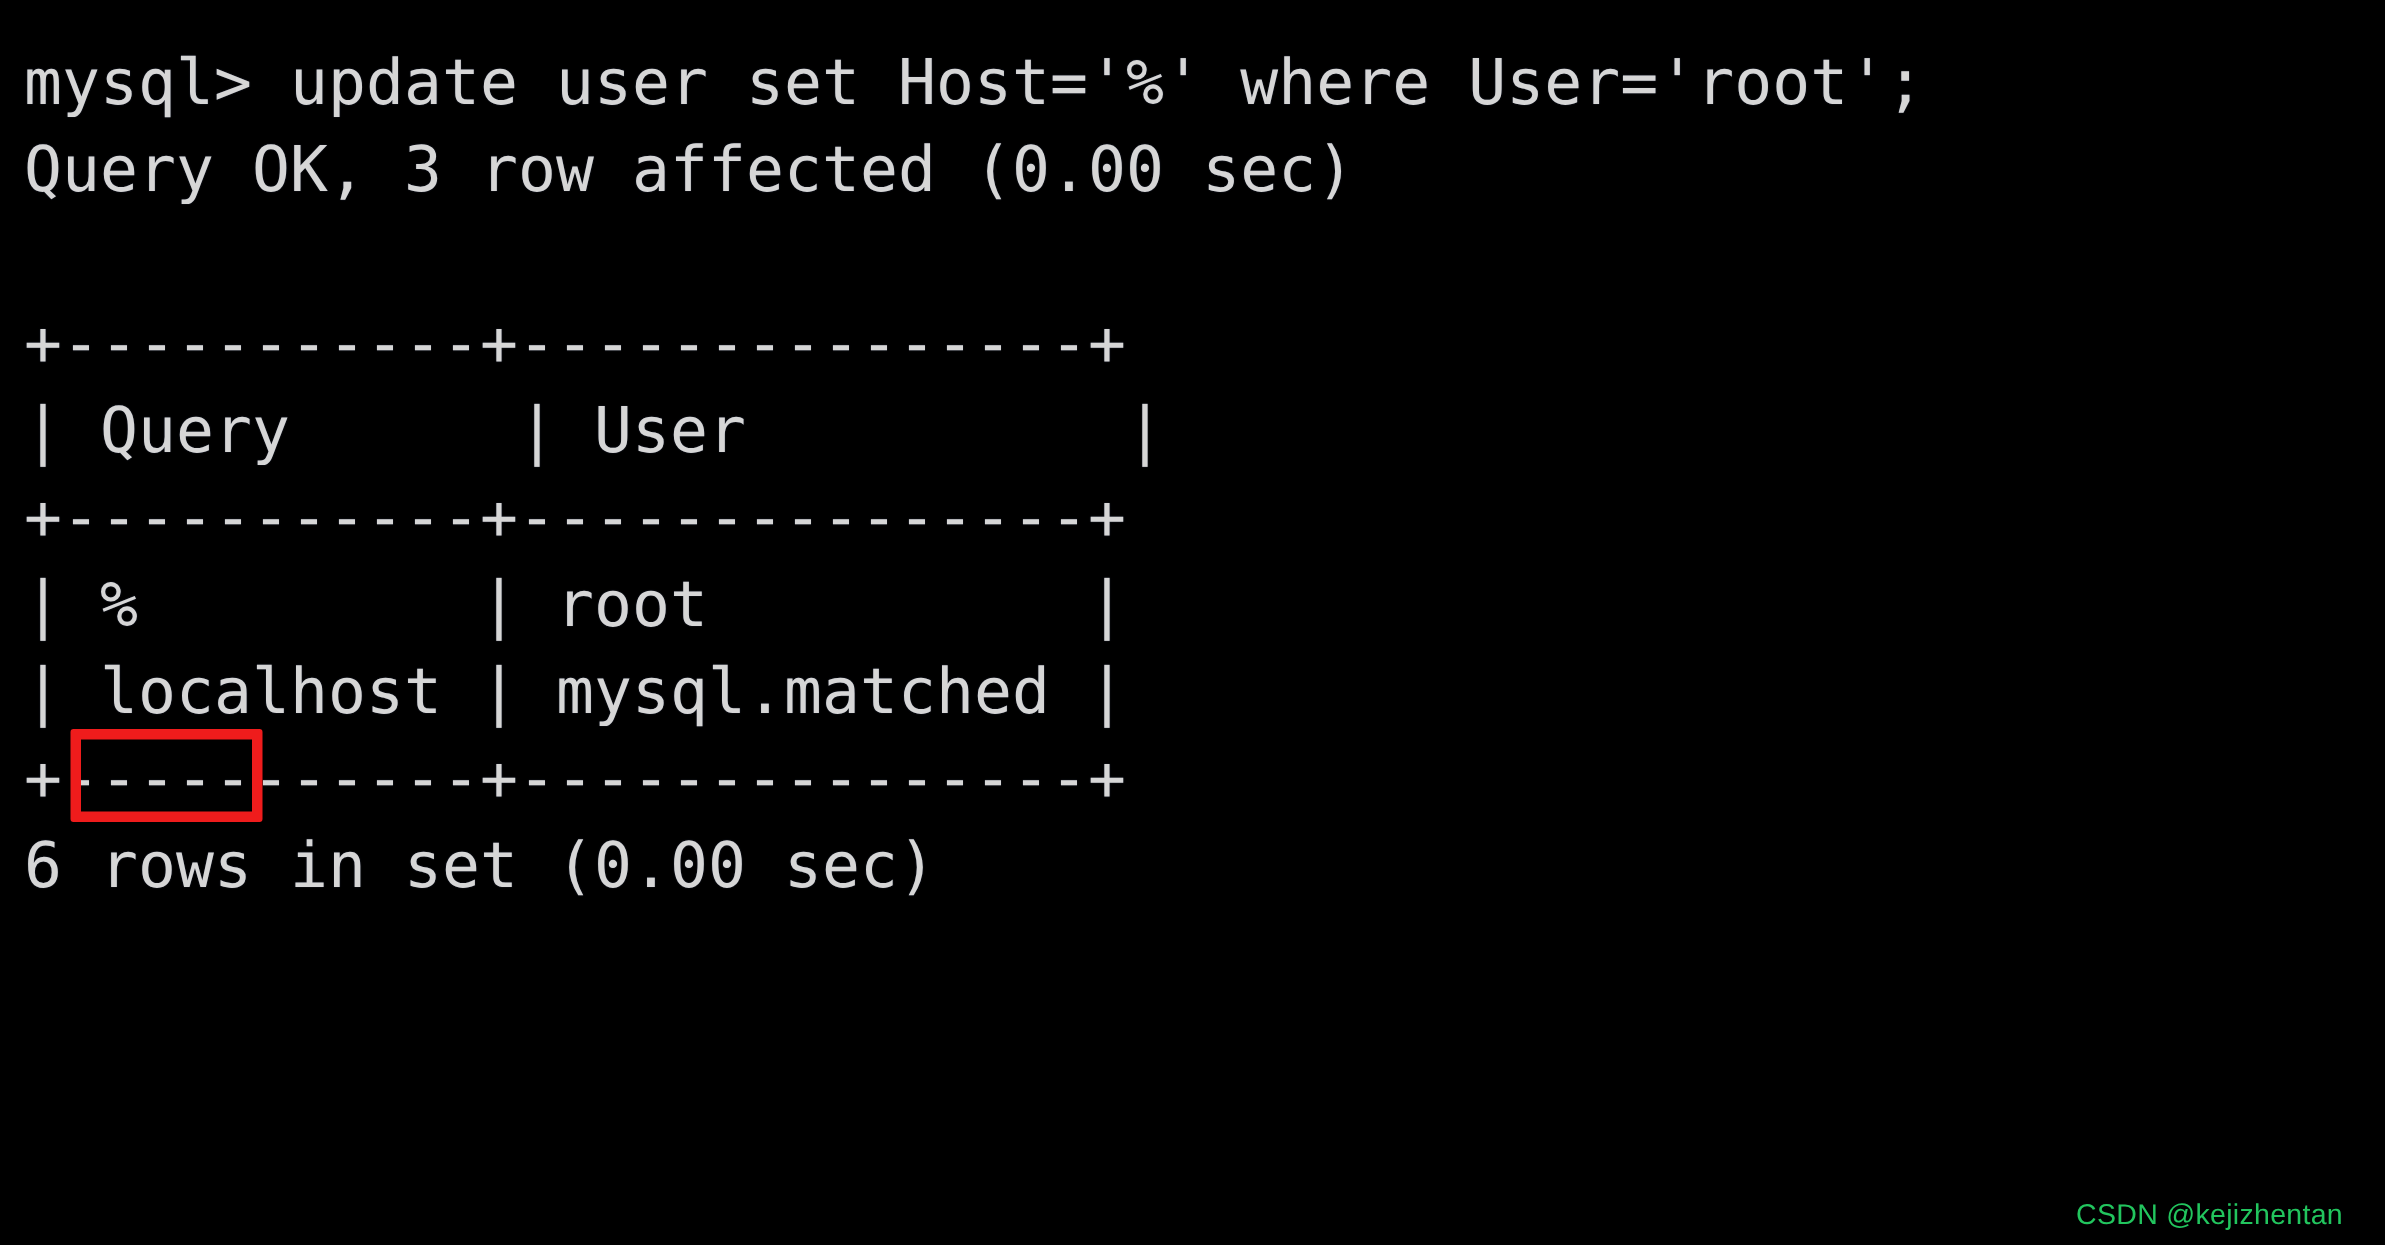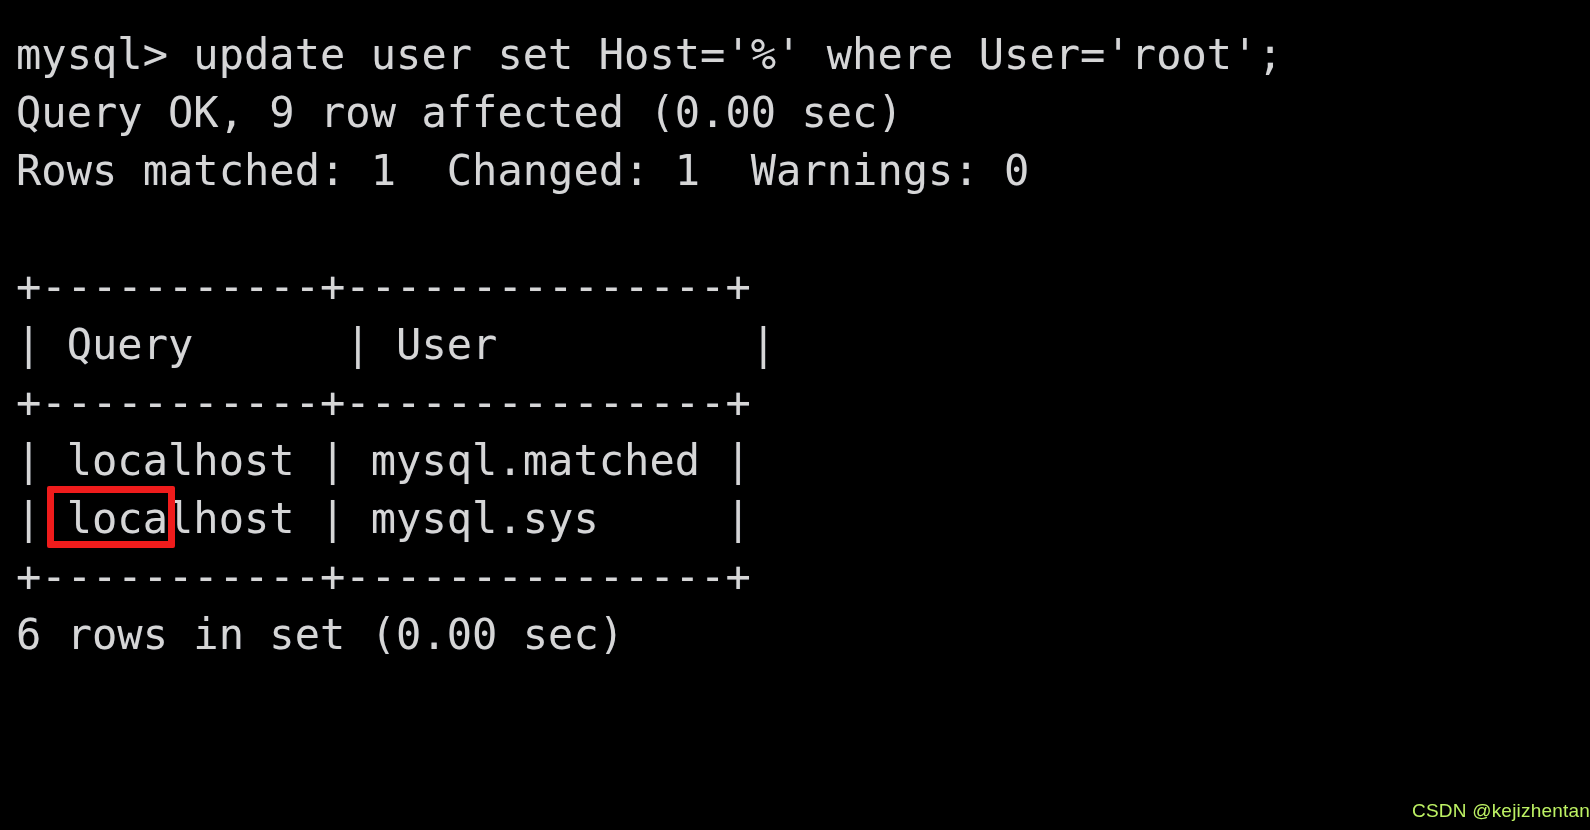--- a/index.html
+++ b/index.html
@@ -42,43 +42,42 @@
     top: 486px;
     width: 128px;
     height: 62px;
     border: 7px solid #ef1c1c;
     box-sizing: border-box;
     border-radius: 2px;
     pointer-events: none;
   }
   #watermark {
     position: absolute;
-    right: 0;
+    right: 28px;
     bottom: 8px;
     font-family: "Liberation Sans", sans-serif;
     font-size: 19px;
-    color: #bef264;
+    color: #22c55e;
     white-space: pre;
     letter-spacing: 0.2px;
   }
 </style>
 </head>
 <body>
 
 <div id="terminal">
 
   <div class="term-line">mysql&gt; update user set Host='%' where User='root';</div>
-  <div class="term-line">Query OK, 9 row affected (0.00 sec)</div>
-  <div class="term-line">Rows matched: 1  Changed: 1  Warnings: 0</div>
+  <div class="term-line">Query OK, 3 row affected (0.00 sec)</div>
   <div class="term-line blank"></div>
   <div class="term-line">+-----------+---------------+</div>
   <div class="term-line">| Query      | User          |</div>
   <div class="term-line">+-----------+---------------+</div>
+  <div class="term-line">| %         | root          |</div>
   <div class="term-line">| localhost | mysql.matched |</div>
-  <div class="term-line">| localhost | mysql.sys     |</div>
   <div class="term-line">+-----------+---------------+</div>
   <div class="term-line">6 rows in set (0.00 sec)</div>
 
   <div id="highlight-box"></div>
 
   <div id="watermark">CSDN @kejizhentan</div>
 
 </div>
 
 </body></html>

